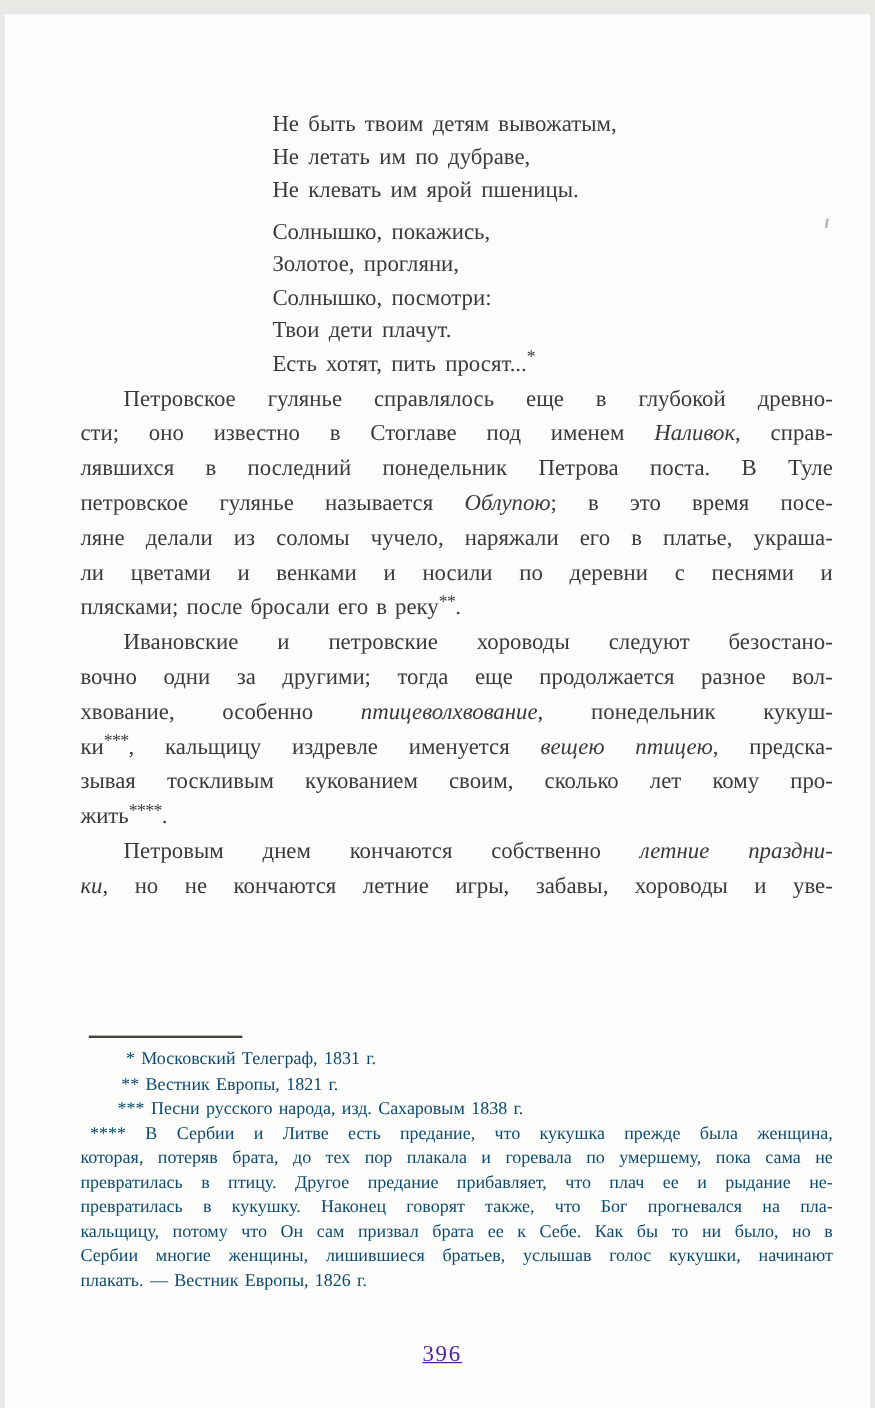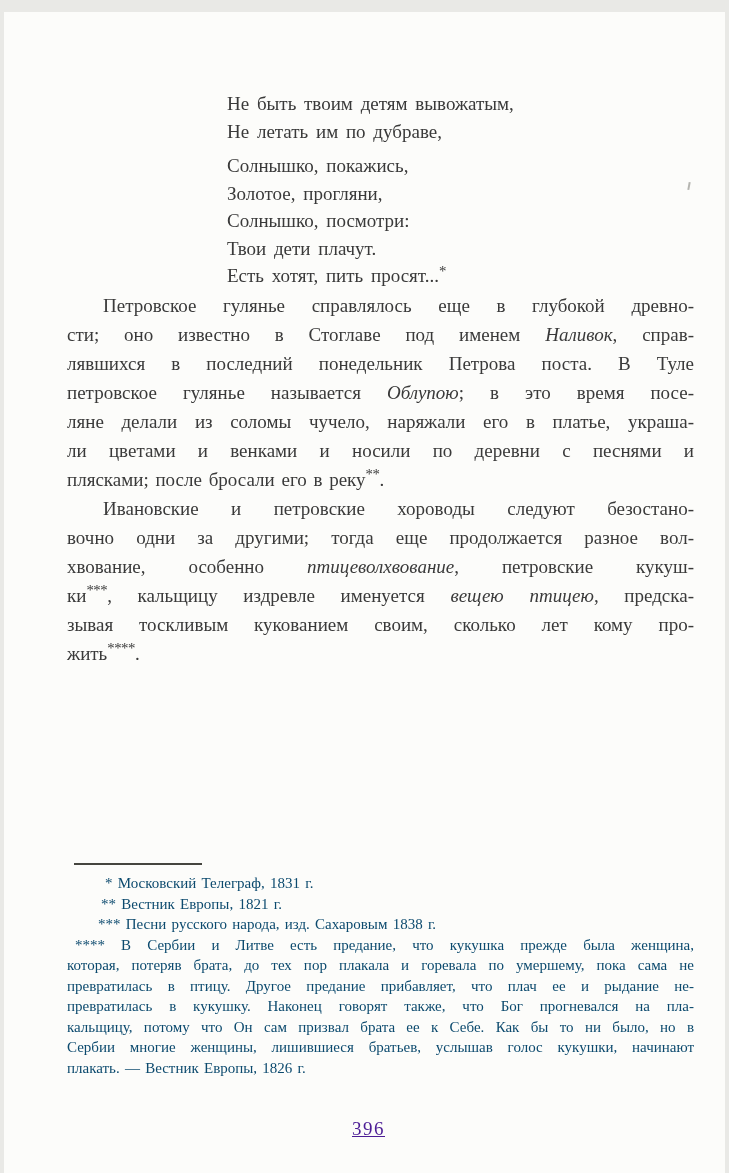--- a/index.html
+++ b/index.html
@@ -79,44 +79,49 @@
 </style>
 </head>
 <body>
 
 <div class="page">
   <div class="scan-artifact"></div>
   <div class="column main-column">
       <div class="block poem b-poem-children-birds">
         <div class="tl"><span>Не быть твоим детям вывожатым,</span></div>
         <div class="tl"><span>Не летать им по дубраве,</span></div>
+        <div class="tl"><span>Не клевать им ярой пшеницы.</span></div>
       </div>
       <div class="block poem b-poem-sun-call">
         <div class="tl"><span>Солнышко, покажись,</span></div>
         <div class="tl"><span>Золотое, прогляни,</span></div>
         <div class="tl"><span>Солнышко, посмотри:</span></div>
         <div class="tl"><span>Твои дети плачут.</span></div>
         <div class="tl"><span>Есть хотят, пить просят...</span><sup>*</sup></div>
       </div>
       <div class="block para b-para-petrovskoe-gulyanie">
         <div class="tl j"><span>Петровское гулянье справлялось еще в глубокой древно-</span></div>
         <div class="tl j"><span>сти; оно известно в Стоглаве под именем </span><span class="it">Наливок</span><span>, справ-</span></div>
         <div class="tl j"><span>лявшихся в последний понедельник Петрова поста. В Туле</span></div>
         <div class="tl j"><span>петровское гулянье называется </span><span class="it">Облупою</span><span>; в это время посе-</span></div>
         <div class="tl j"><span>ляне делали из соломы чучело, наряжали его в платье, украша-</span></div>
         <div class="tl j"><span>ли цветами и венками и носили по деревни с песнями и</span></div>
         <div class="tl"><span>плясками; после бросали его в реку</span><sup>**</sup><span>.</span></div>
       </div>
       <div class="block para b-para-khorovody-volkhvovanie">
         <div class="tl j"><span>Ивановские и петровские хороводы следуют безостано-</span></div>
         <div class="tl j"><span>вочно одни за другими; тогда еще продолжается разное вол-</span></div>
-        <div class="tl j"><span>хвование, особенно </span><span class="it">птицеволхвование</span><span>, петровские кукуш-</span></div>
+        <div class="tl j"><span>хвование, особенно </span><span class="it">птицеволхвование</span><span>, понедельник кукуш-</span></div>
         <div class="tl j"><span>ки</span><sup>***</sup><span>, кальщицу издревле именуется </span><span class="it">вещею птицею</span><span>, предска-</span></div>
         <div class="tl j"><span>зывая тоскливым кукованием своим, сколько лет кому про-</span></div>
         <div class="tl"><span>жить</span><sup>****</sup><span>.</span></div>
+      </div>
+      <div class="block para b-para-petrov-den-end">
+        <div class="tl j"><span>Петровым днем кончаются собственно </span><span class="it">летние праздни-</span></div>
+        <div class="tl j"><span class="it">ки</span><span>, но не кончаются летние игры, забавы, хороводы и уве-</span></div>
       </div>
     </div>
   <div class="footnote-sep"></div>
   <div class="column footnotes-column">
       <div class="block fn b-footnote-1">
         <div class="tl"><span>* Московский Телеграф, 1831 г.</span></div>
       </div>
       <div class="block fn b-footnote-2">
         <div class="tl"><span>** Вестник Европы, 1821 г.</span></div>
       </div>

